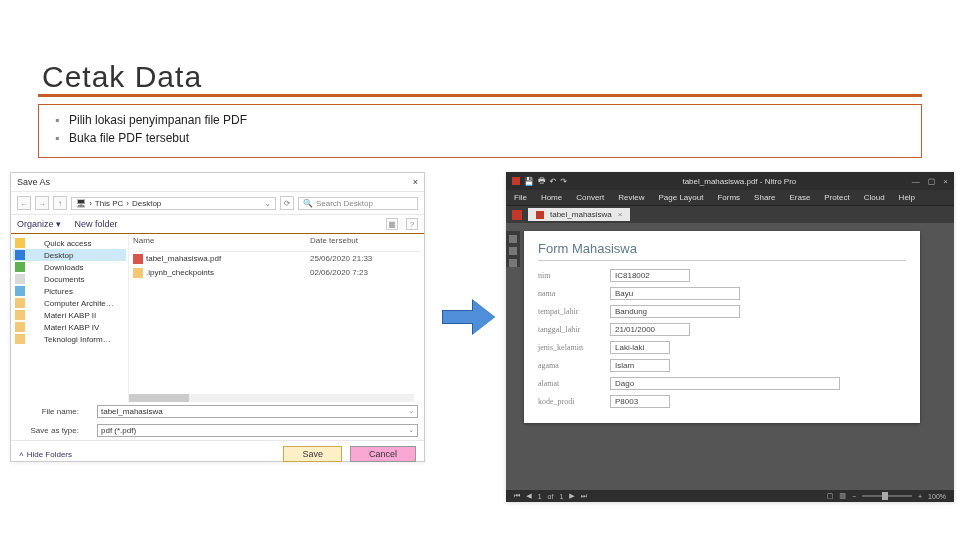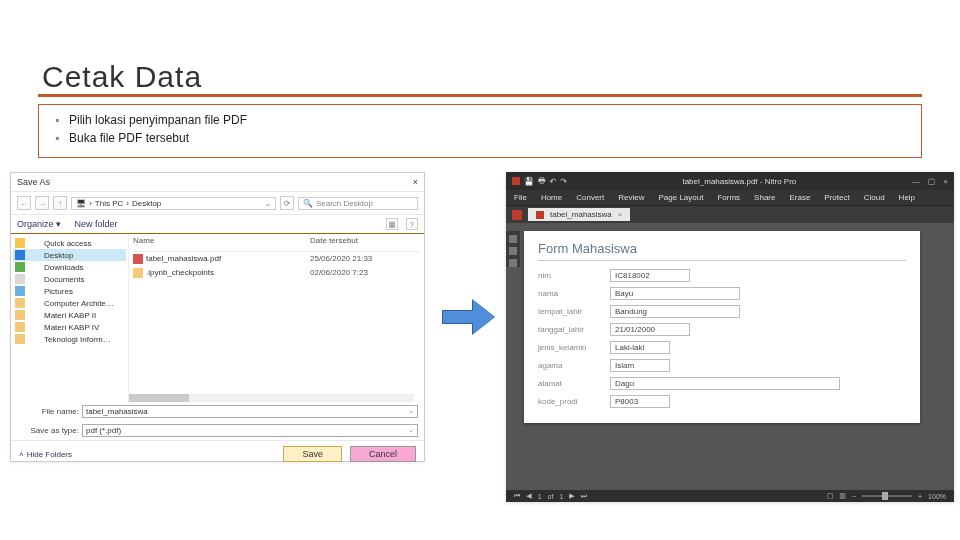--- a/index.html
+++ b/index.html
@@ -45,21 +45,21 @@
   .filelist .cols .c2 { width: 110px; }
   .file-row { display: flex; font-size: 8px; padding: 2px 0; }
   .file-row .ficon { width: 10px; height: 10px; margin-right: 3px; display: inline-block; }
   .f-pdf { background: #d9534f; }
   .f-folder { background: #f3c877; }
   .file-row .c1 { flex: 1; display: flex; align-items: flex-start; }
   .file-row .c2 { width: 110px; color: #555; }
   .filelist .scrollbar { position: absolute; bottom: 0; left: 0; right: 10px; height: 8px; background: #f0f0f0; }
   .filelist .scrollbar .thumb { position: absolute; left: 0; top: 0; bottom: 0; width: 60px; background: #ccc; }
 
-  .fieldrow { display: flex; align-items: center; padding: 3px 6px; gap: 3px; font-size: 8px; }
+  .fieldrow { display: flex; align-items: center; padding: 3px 6px; gap: 18px; font-size: 8px; }
   .fieldrow label { width: 62px; text-align: right; color: #444; }
   .fieldrow .field { flex: 1; border: 1px solid #aaa; padding: 1px 3px; background: #fff; display: flex; justify-content: space-between; }
   .fieldrow .field .dd { color: #888; font-size: 7px; }
 
   .saveas .footer { display: flex; align-items: center; justify-content: space-between; padding: 5px 8px; border-top: 1px solid #e8e8e8; }
   .saveas .footer .hide { color: #336; font-size: 8px; display: flex; align-items: center; gap: 3px; }
   .btn { border: 1px solid #999; padding: 2px 18px; font-size: 9px; background: #f9a8d4; }
   .btn.primary { background: #fff0c8; border-color: #c9a94a; }
 
   
@@ -79,21 +79,21 @@
   .doc-tab { padding: 2px 8px; background: #e8e8e8; color: #333; display: flex; align-items: center; gap: 6px; }
   .doc-tab .close { color: #888; font-size: 8px; }
 
   .pdfapp .page-area { flex: 1; background: #555; display: flex; align-items: flex-start; padding: 8px 0 0; overflow: hidden; }
   .pdf-sidebar { width: 14px; background: #3b3b3b; margin-right: 4px; display: flex; flex-direction: column; gap: 4px; padding-top: 4px; align-items: center; }
   .pdf-sidebar .sicon { width: 8px; height: 8px; background: #777; }
   .pdf-page { width: 396px; background: #fff; color: #333; padding: 10px 14px; box-shadow: 0 1px 3px rgba(0,0,0,0.4); }
   .form-title { font-size: 13px; color: #5f7a8c; margin-bottom: 4px; }
   .form-divider { height: 1px; background: #ccc; margin-bottom: 8px; }
   .form-row { display: flex; align-items: center; margin-bottom: 5px; font-size: 8px; }
-  .form-row .flabel { width: 72px; color: #888; }
+  .form-row .flabel { width: 72px; color: #888; font-family: Liberation Serif, serif; }
   .form-row .fval { border: 1px solid #bbb; padding: 1px 4px; color: #444; font-size: 8px; }
   .w-sm { width: 80px; } .w-md { width: 130px; } .w-lg { width: 230px; } .w-xs { width: 60px; }
 
   .pdfapp .statusbar { display: flex; align-items: center; justify-content: space-between; padding: 2px 8px; background: #2e2e2e; color: #bbb; font-size: 7px; }
   .statusbar .navgroup { display: flex; align-items: center; gap: 6px; }
   .statusbar .zoomgroup { display: flex; align-items: center; gap: 6px; }
   .zslider { width: 50px; height: 2px; background: #666; position: relative; }
   .zslider .knob { position: absolute; left: 20px; top: -3px; width: 6px; height: 8px; background: #aaa; }
 </style>
 </head>

